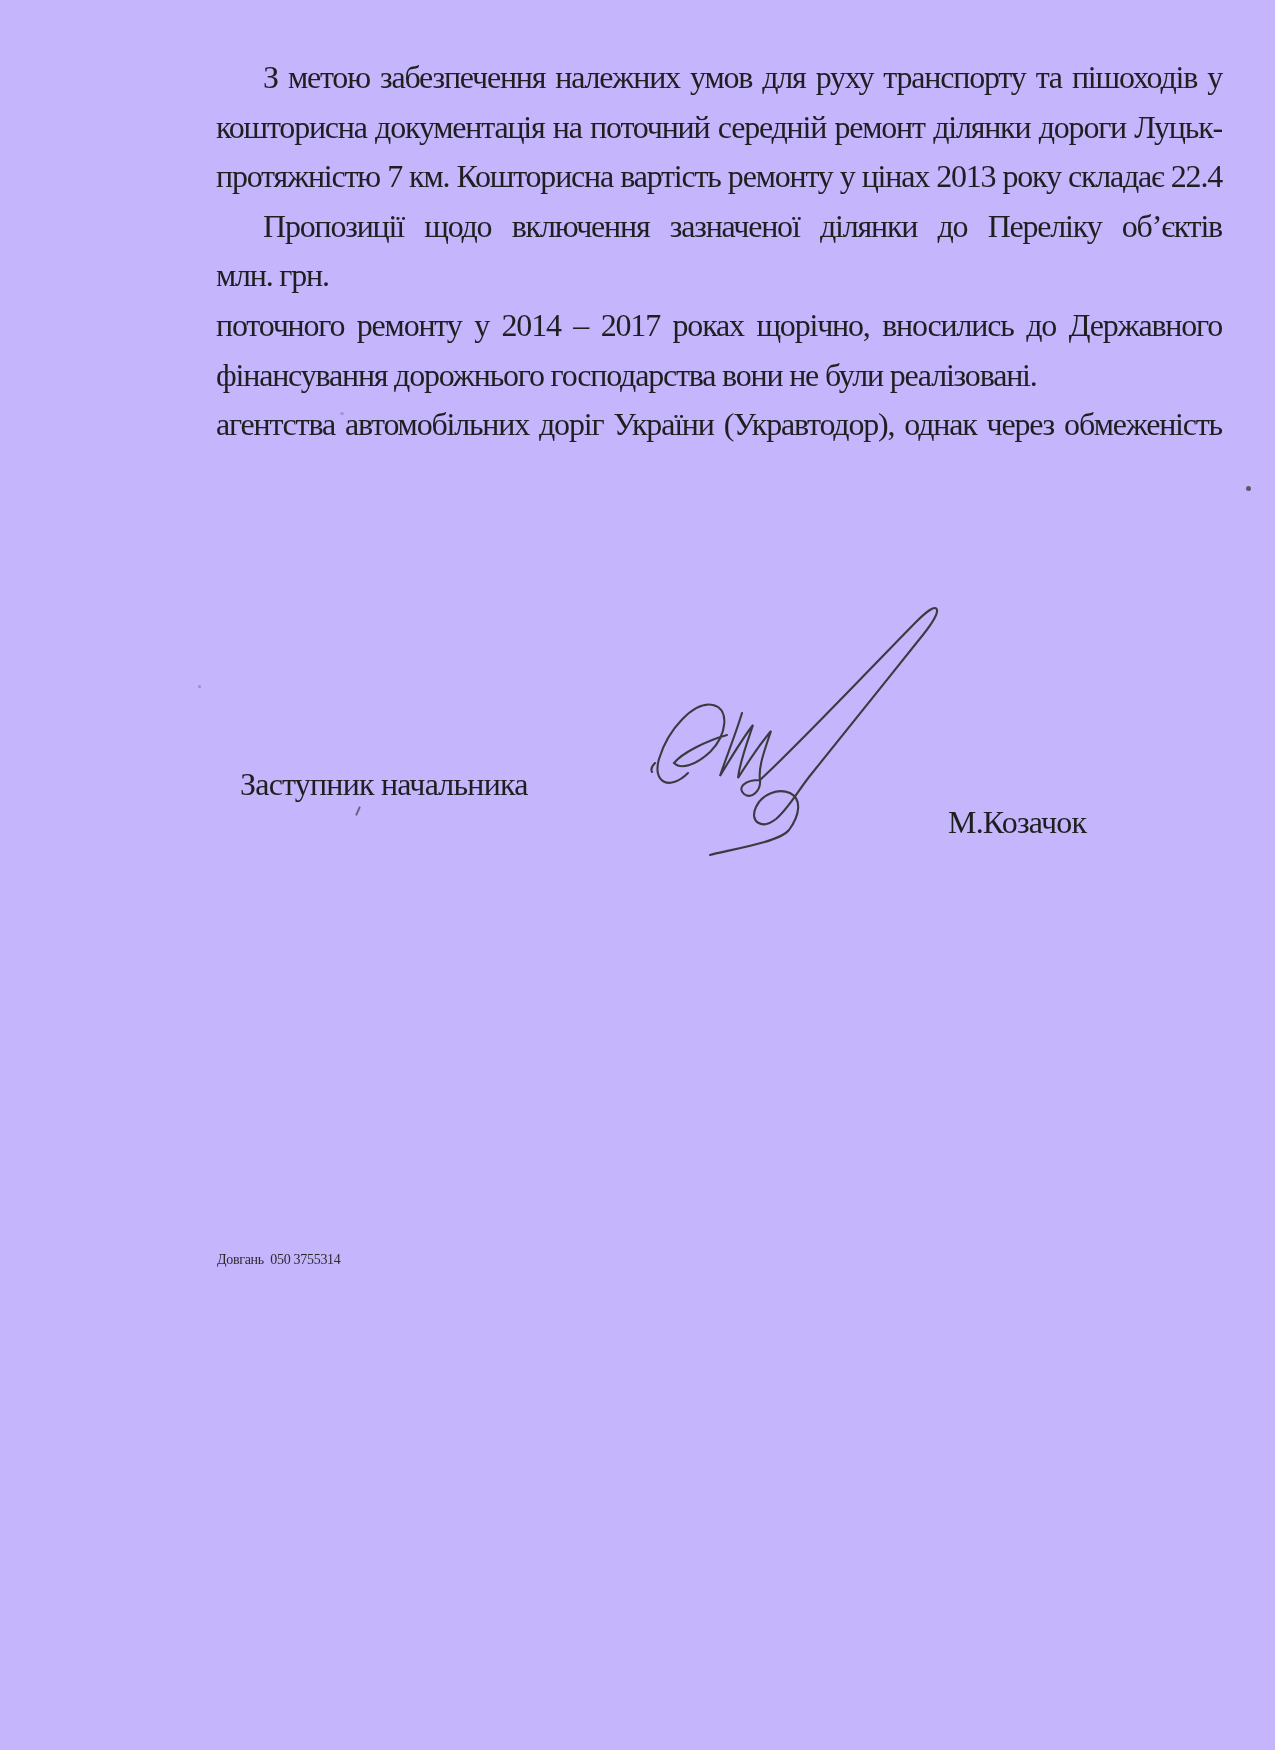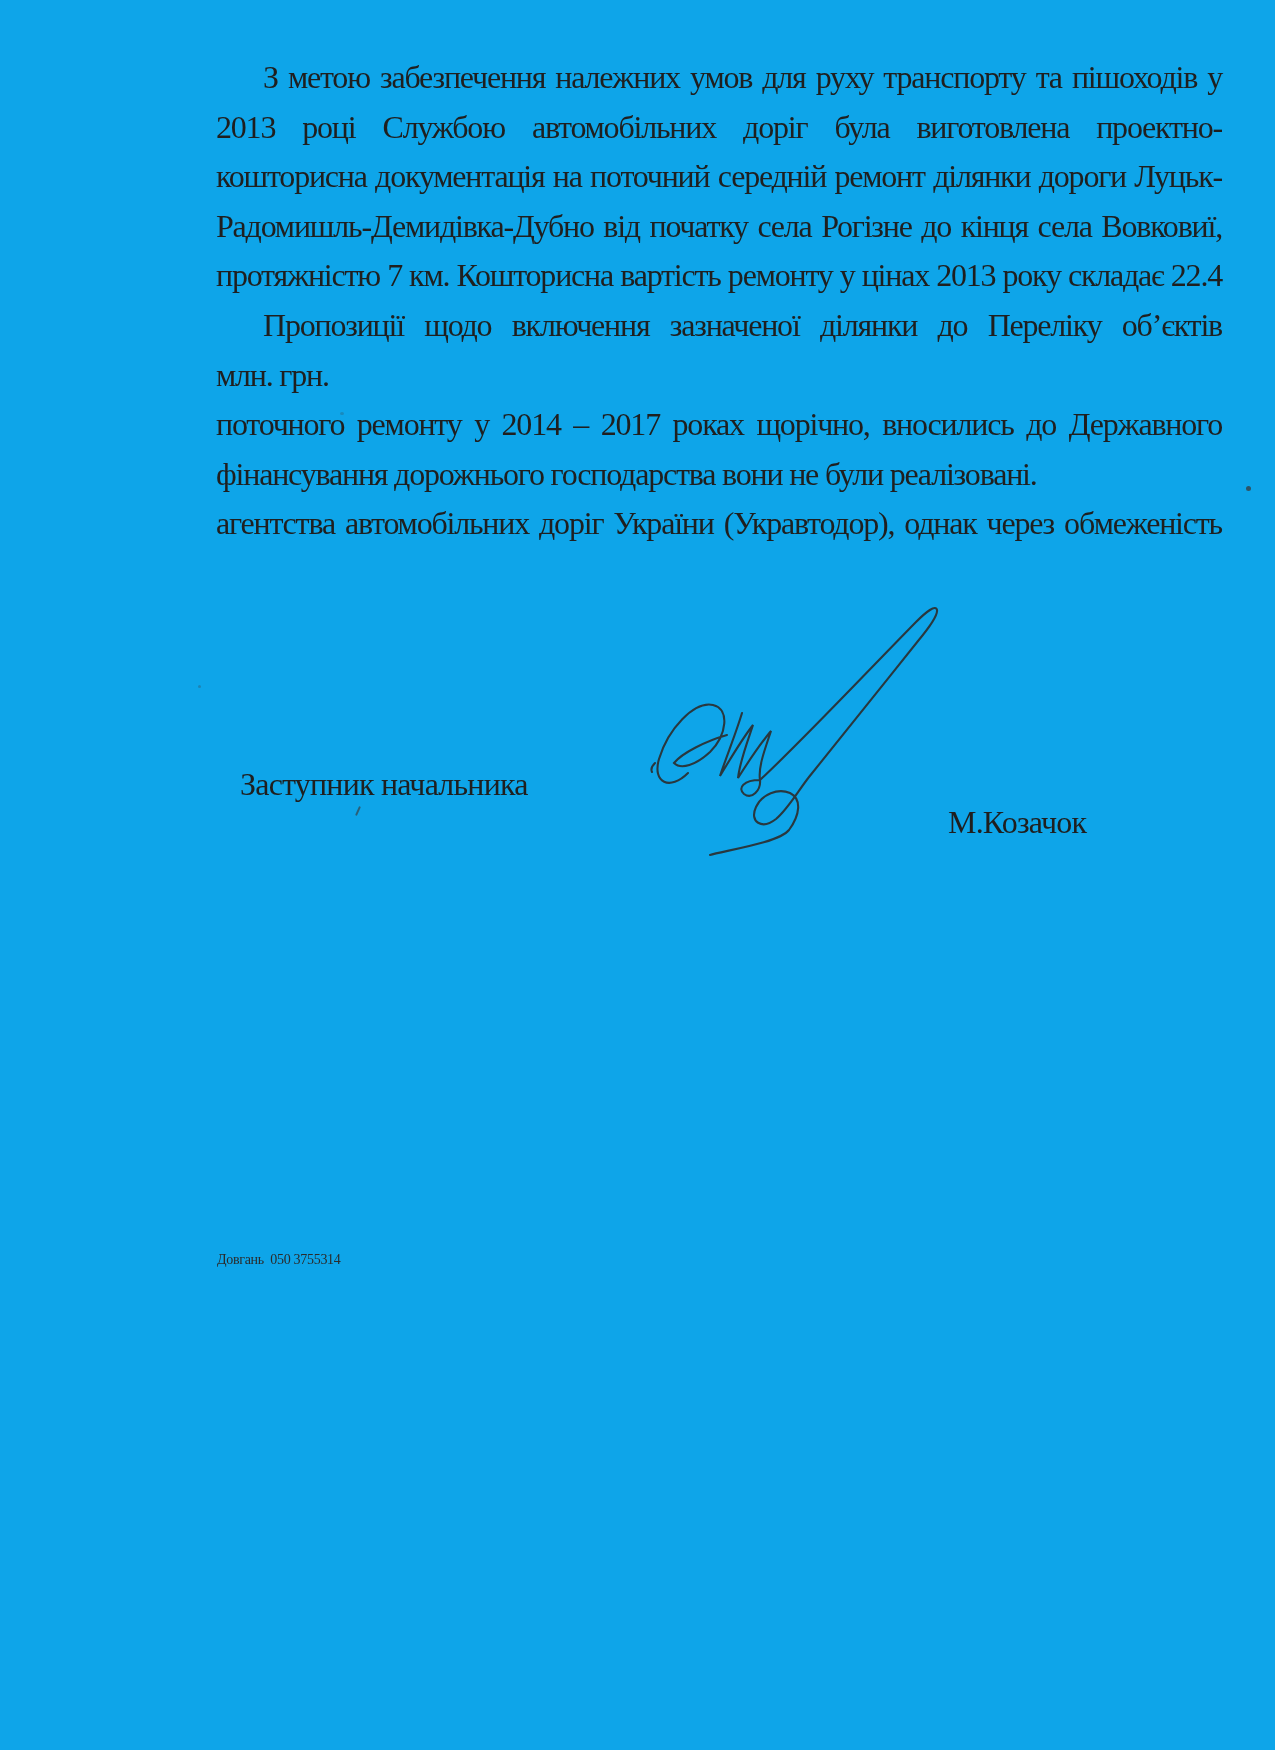--- a/index.html
+++ b/index.html
@@ -1,21 +1,21 @@
 <!DOCTYPE html>
 <html><head>
 <meta charset="utf-8">
 <style>
   * { margin: 0; padding: 0; box-sizing: border-box; }
   html, body { background: #e8e8e8; }
   #page {
     position: relative;
     width: 1275px;
     height: 1750px;
-    background: #0ea5e9;
+    background: #c4b5fd;
     overflow: hidden;
     font-family: "Liberation Serif", "DejaVu Serif", serif;
     color: #1f1f1f;
   }
   
   #text-block {
     position: absolute;
     left: 216px;
     top: 53px;
     width: 1006px;
@@ -66,23 +66,21 @@
   #artifact-speck-1 { left: 198px; top: 685px; width: 3px; height: 3px; opacity: .3; }
   #artifact-speck-2 { left: 340px; top: 412px; width: 4px; height: 3px; opacity: .25; }
 </style>
 </head>
 <body>
 
 <div id="page">
 
   <div id="text-block">
     <div class="line indent">З метою забезпечення належних умов для руху транспорту та пішоходів у</div>
-    <div class="line">2013 році Службою автомобільних доріг була виготовлена проектно-</div>
     <div class="line">кошторисна документація на поточний середній ремонт ділянки дороги Луцьк-</div>
-    <div class="line">Радомишль-Демидівка-Дубно від початку села Рогізне до кінця села Вовковиї,</div>
     <div class="line">протяжністю 7 км. Кошторисна вартість ремонту у цінах 2013 року складає 22.4</div>
     <div class="line indent">Пропозиції щодо включення зазначеної ділянки до Переліку об’єктів</div>
     <div class="line para-end">млн. грн.</div>
     <div class="line">поточного ремонту у 2014 – 2017 роках щорічно, вносились до Державного</div>
     <div class="line para-end">фінансування дорожнього господарства вони не були реалізовані.</div>
     <div class="line">агентства автомобільних доріг України (Укравтодор), однак через обмеженість</div>
   </div>
 
   <div id="sig-title" class="sig-text">Заступник начальника</div>
 

